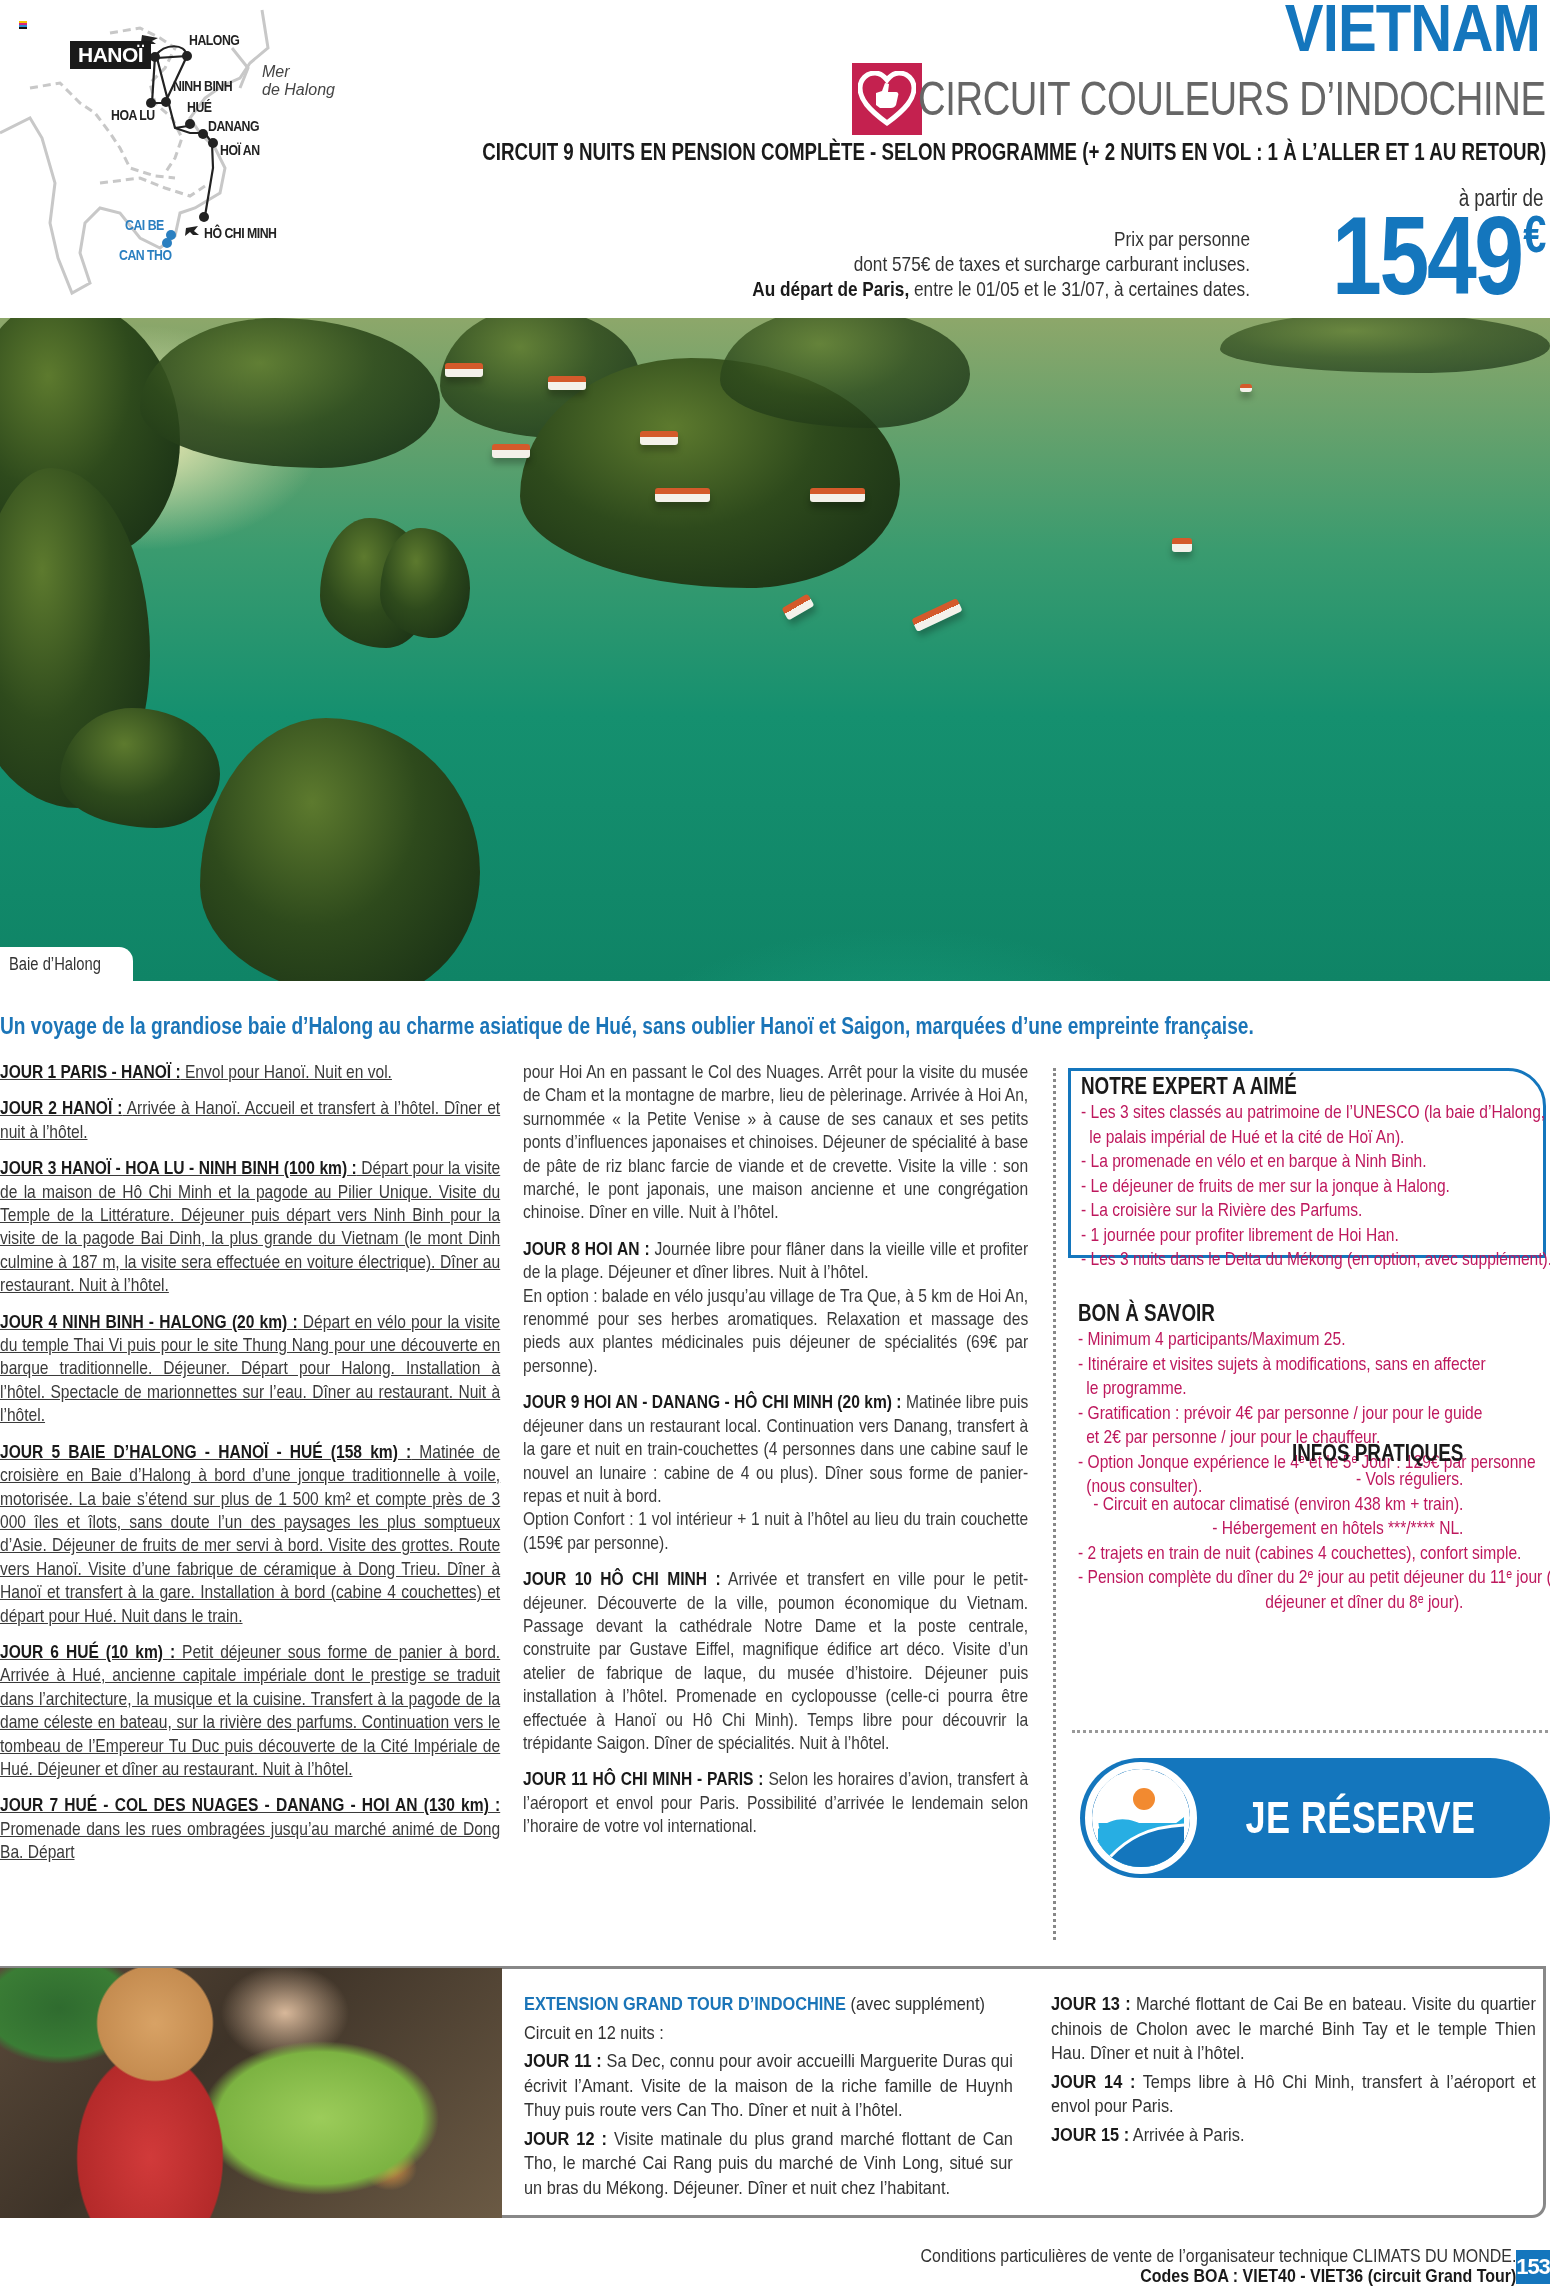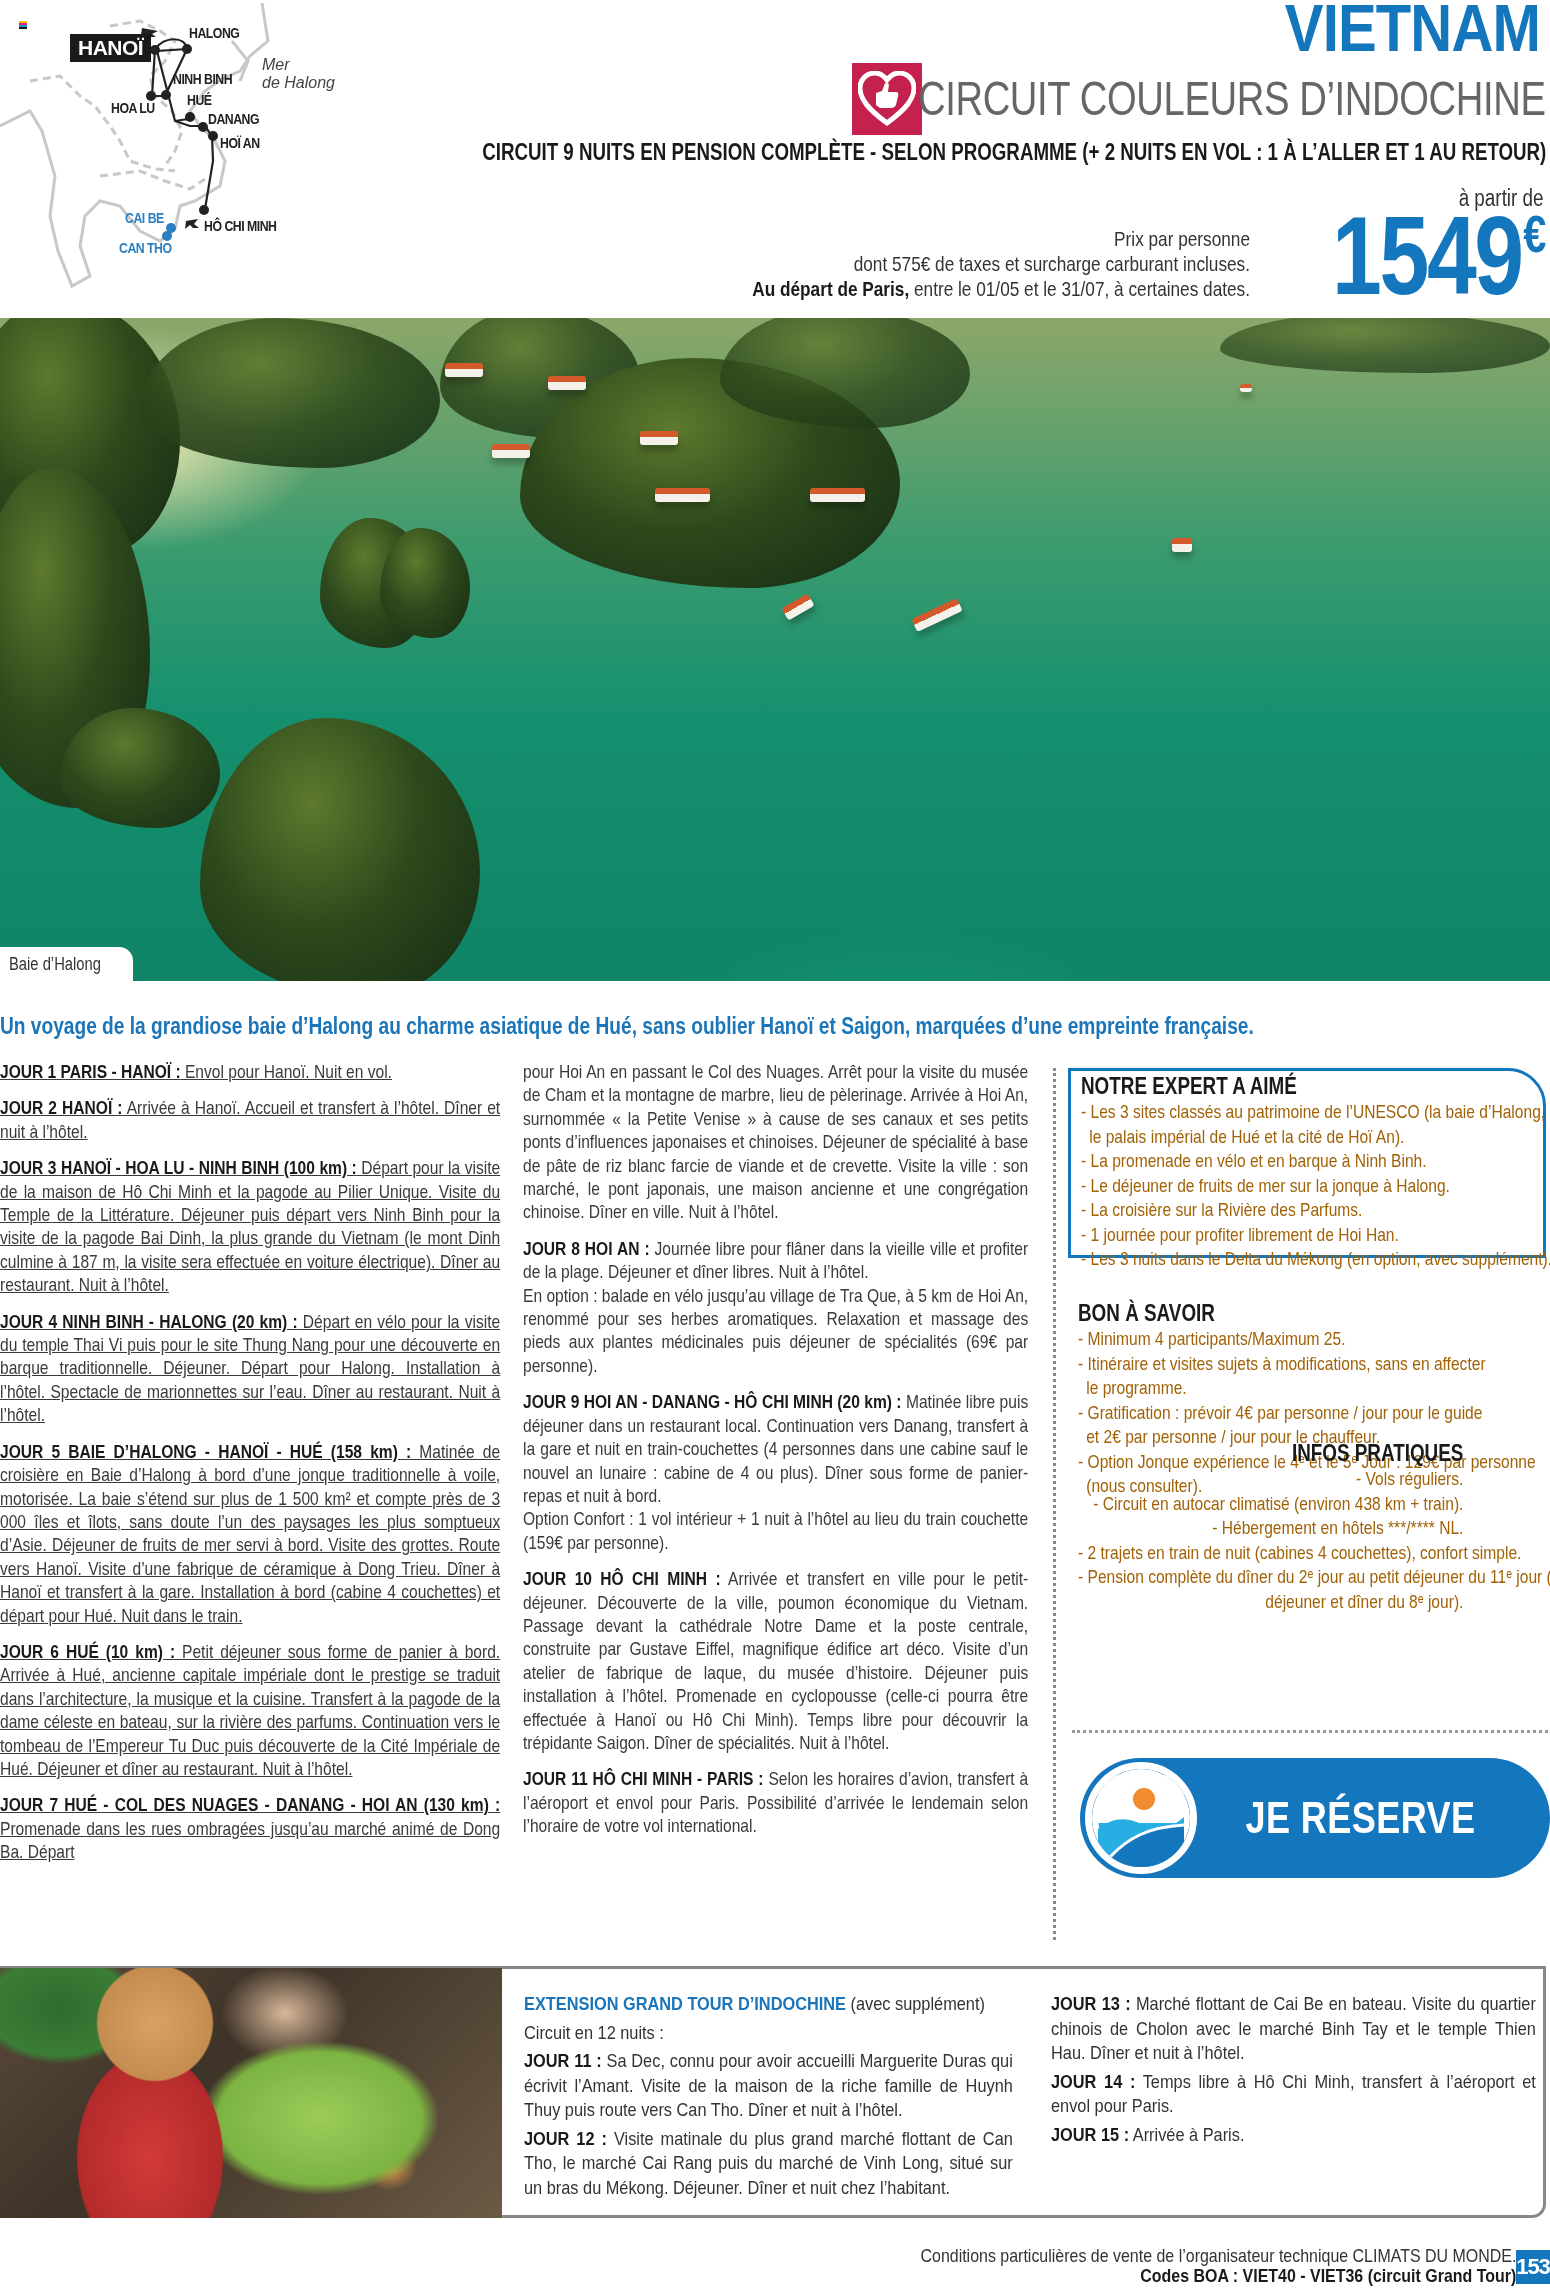--- a/index.html
+++ b/index.html
@@ -1,20 +1,20 @@
 <!DOCTYPE html>
 <html><head>
 <meta charset="utf-8">
 <style>
   * { box-sizing: border-box; margin: 0; padding: 0; }
   html, body { width: 1550px; height: 2293px; background: #ffffff; overflow: hidden; }
   body { position: relative; font-family: "Liberation Sans", sans-serif; color: #333; }
 
   
-  #map { position: absolute; left: 0; top: 1px; width: 360px; height: 300px; }
+  #map { position: absolute; left: 0; top: 8px; width: 360px; height: 300px; }
   #map svg { position: absolute; left: 0; top: 0; }
   .map-lbl { position: absolute; font-family: "Liberation Sans", sans-serif; font-weight: bold; font-size: 15px; color: #222; letter-spacing: -0.6px; white-space: nowrap; transform: scaleX(0.82); transform-origin: left center; }
   .map-lbl.blue { color: #2a7fc0; }
   .map-hanoi { position: absolute; left: 70px; top: 33px; background: #1a1a1a; color: #fff; font-weight: bold; font-size: 21px; padding: 2px 8px; letter-spacing: -0.5px; }
   .map-sea { position: absolute; left: 262px; top: 55px; font-style: italic; font-size: 16px; color: #444; line-height: 18px; }
 
   
   #country { position: absolute; right: 10px; top: -10px; font-size: 66px; font-weight: bold; color: #1476bd; letter-spacing: -1px; transform: scaleX(0.88); transform-origin: right top; }
   #heart-badge { position: absolute; left: 852px; top: 63px; width: 70px; height: 72px; background: #c4214f; display: flex; align-items: center; justify-content: center; }
   #circuit-title { position: absolute; right: 4px; top: 70px; font-size: 49px; color: #666; letter-spacing: -0.5px; transform: scaleX(0.78); transform-origin: right top; white-space: nowrap; }
@@ -47,21 +47,21 @@
   .col p.nomb { margin-bottom: 0; }
   .col .day-h { font-weight: bold; color: #1a1a1a; }
   .col-inner { transform: scaleX(0.82); transform-origin: left top; width: 122%; }
   #col1 { left: 0; width: 500px; text-decoration: underline; }
   #col2 { left: 523px; width: 505px; }
   .dots-v { position: absolute; left: 1053px; top: 1068px; height: 872px; border-left: 3px dotted #888; }
 
   
   #expert-box { position: absolute; left: 1068px; top: 1068px; width: 478px; height: 190px; border: 3px solid #1476bd; border-top-right-radius: 38px; padding: 2px 10px; }
   .side-h { font-weight: bold; font-size: 23px; color: #1a1a1a; transform: scaleX(0.82); transform-origin: left top; white-space: nowrap; }
-  .side-list { font-size: 19px; line-height: 24.5px; color: #a16207; }
+  .side-list { font-size: 19px; line-height: 24.5px; color: #be185d; }
   .side-list li { list-style: none; white-space: nowrap; transform: scaleX(0.82); transform-origin: left top; }
   .side-list li.cont { padding-left: 10px; }
   #bon { position: absolute; left: 1078px; top: 1300px; width: 470px; }
   #infos { position: absolute; left: 1078px; top: 1440px; width: 470px; text-align: right; }
   .dots-h { position: absolute; left: 1072px; top: 1730px; width: 476px; border-top: 3px dotted #999; }
 
   #reserve-btn { position: absolute; left: 1080px; top: 1758px; width: 470px; height: 120px; background: #1476bd; border-radius: 60px; display: flex; align-items: center; cursor: pointer; }
   #reserve-logo { width: 112px; height: 112px; margin-left: 5px; border-radius: 50%; background: #1476bd; border: 7px solid #fff; position: relative; overflow: hidden; }
   #reserve-label { flex: 1; text-align: center; color: #fff; font-weight: bold; font-size: 44px; transform: scaleX(0.82); margin-right: 26px; letter-spacing: 0.5px; }
 

